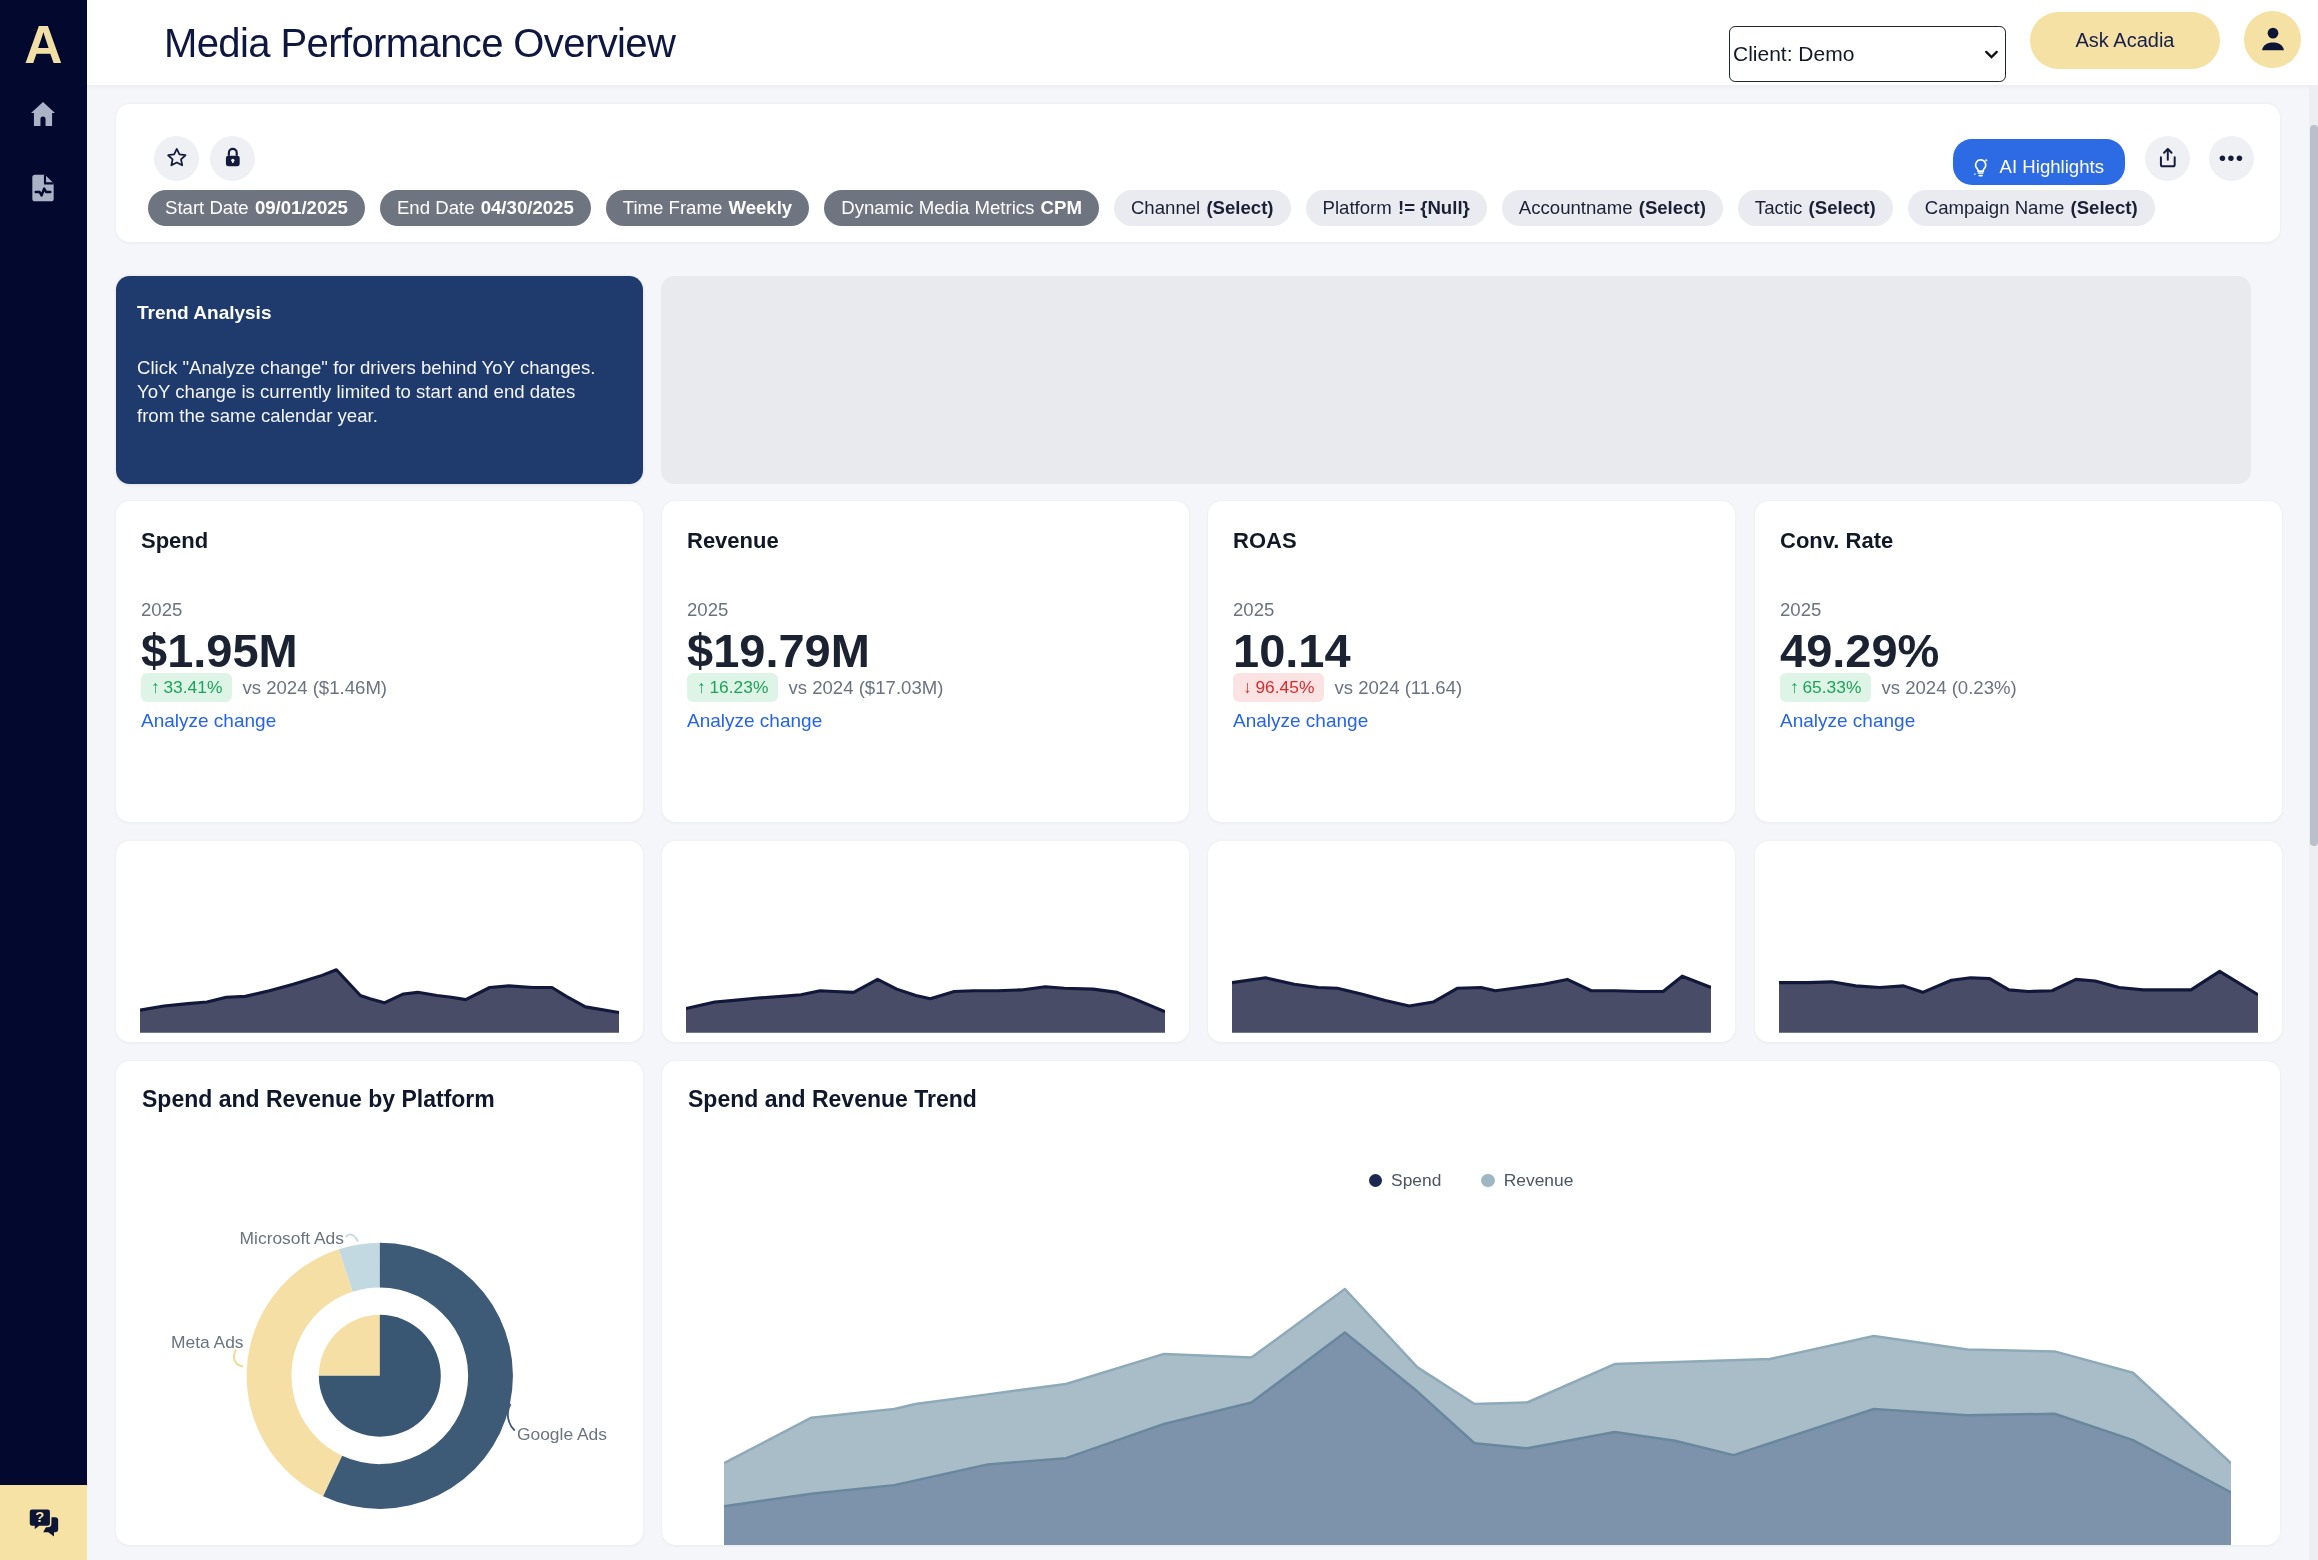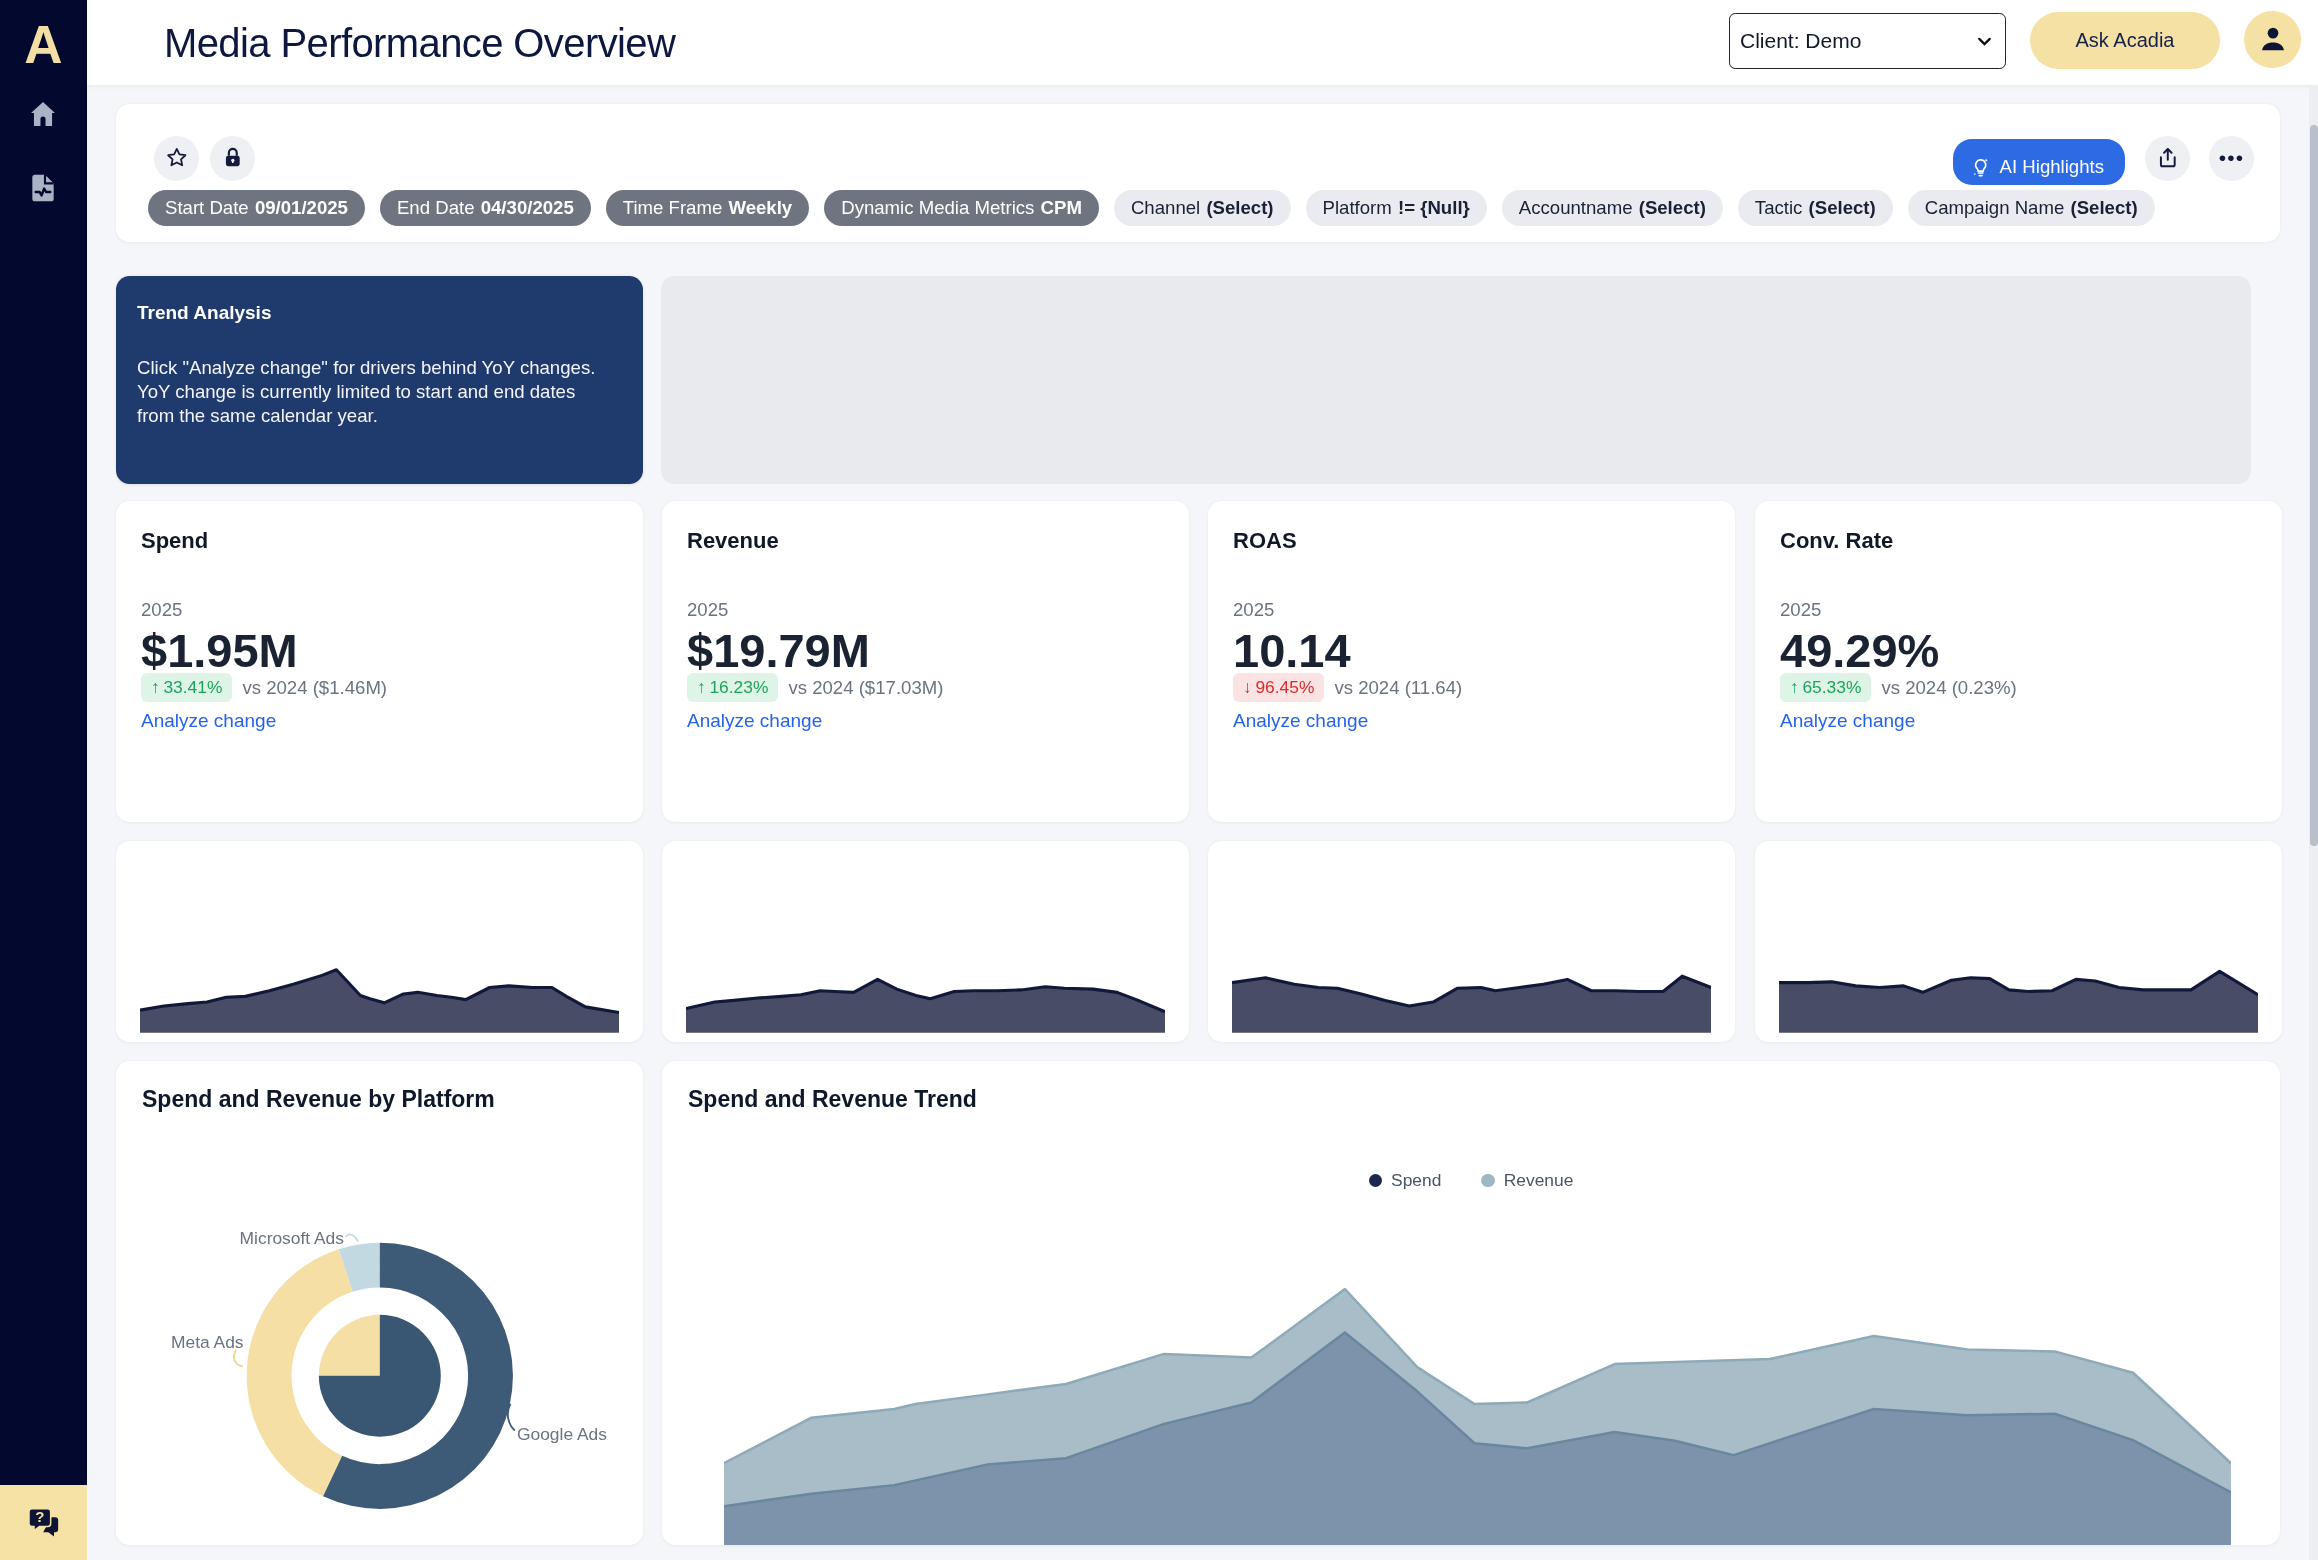--- a/index.html
+++ b/index.html
@@ -16,23 +16,23 @@
   .nav-report { top:172px; }
   .chat-btn { position:absolute; left:0; bottom:0; width:87px; height:75px; background:#F6E2A5;
               display:flex; align-items:center; justify-content:center; cursor:pointer; }
   .chat-btn svg { width:40px; height:40px; }
 
   
   .header { position:absolute; left:87px; top:0; width:2232px; height:85px; background:#FFFFFF;
             box-shadow:0 1.2px 5px rgba(15,22,60,0.07); z-index:20; }
   .page-title { position:absolute; left:29px; top:50%; transform:translateY(-50%);
                 font-size:40px; font-weight:normal; color:#0E1740; letter-spacing:-0.6px;margin-left:48px; }
-  .client-select { position:absolute; left:1642px; top:13px; width:277px; height:56px;
+  .client-select { position:absolute; left:1642px; top:26px; width:277px; height:56px;
                    border:1.9px solid #1F2430; border-radius:6.2px; background:#fff;
-                   display:flex; align-items:center; padding:0 10px; font-size:21px; color:#111827; cursor:pointer; }
+                   display:flex; align-items:center; padding:0 3px; font-size:21px; color:#111827; cursor:pointer; }
   .client-select .chev { margin-left:auto; width:21px; height:21px; }
   .ask-btn { position:absolute; left:1943px; top:12.4px; width:190px; height:57px; background:#F6E1A4;
              border:none; border-radius:29px; font-size:20px; color:#16204A; cursor:pointer;
              font-family:"Liberation Sans", sans-serif; }
   .avatar { position:absolute; left:2157px; top:10.6px; width:57px; height:57px; border-radius:50%;
             background:#F6E1A4; display:flex; align-items:center; justify-content:center; cursor:pointer; }
   .avatar svg { width:32px; height:32px; }
 
   
   .content { position:absolute; left:87px; top:85px; width:2232px; height:1476px; background:#F4F6F9; }

